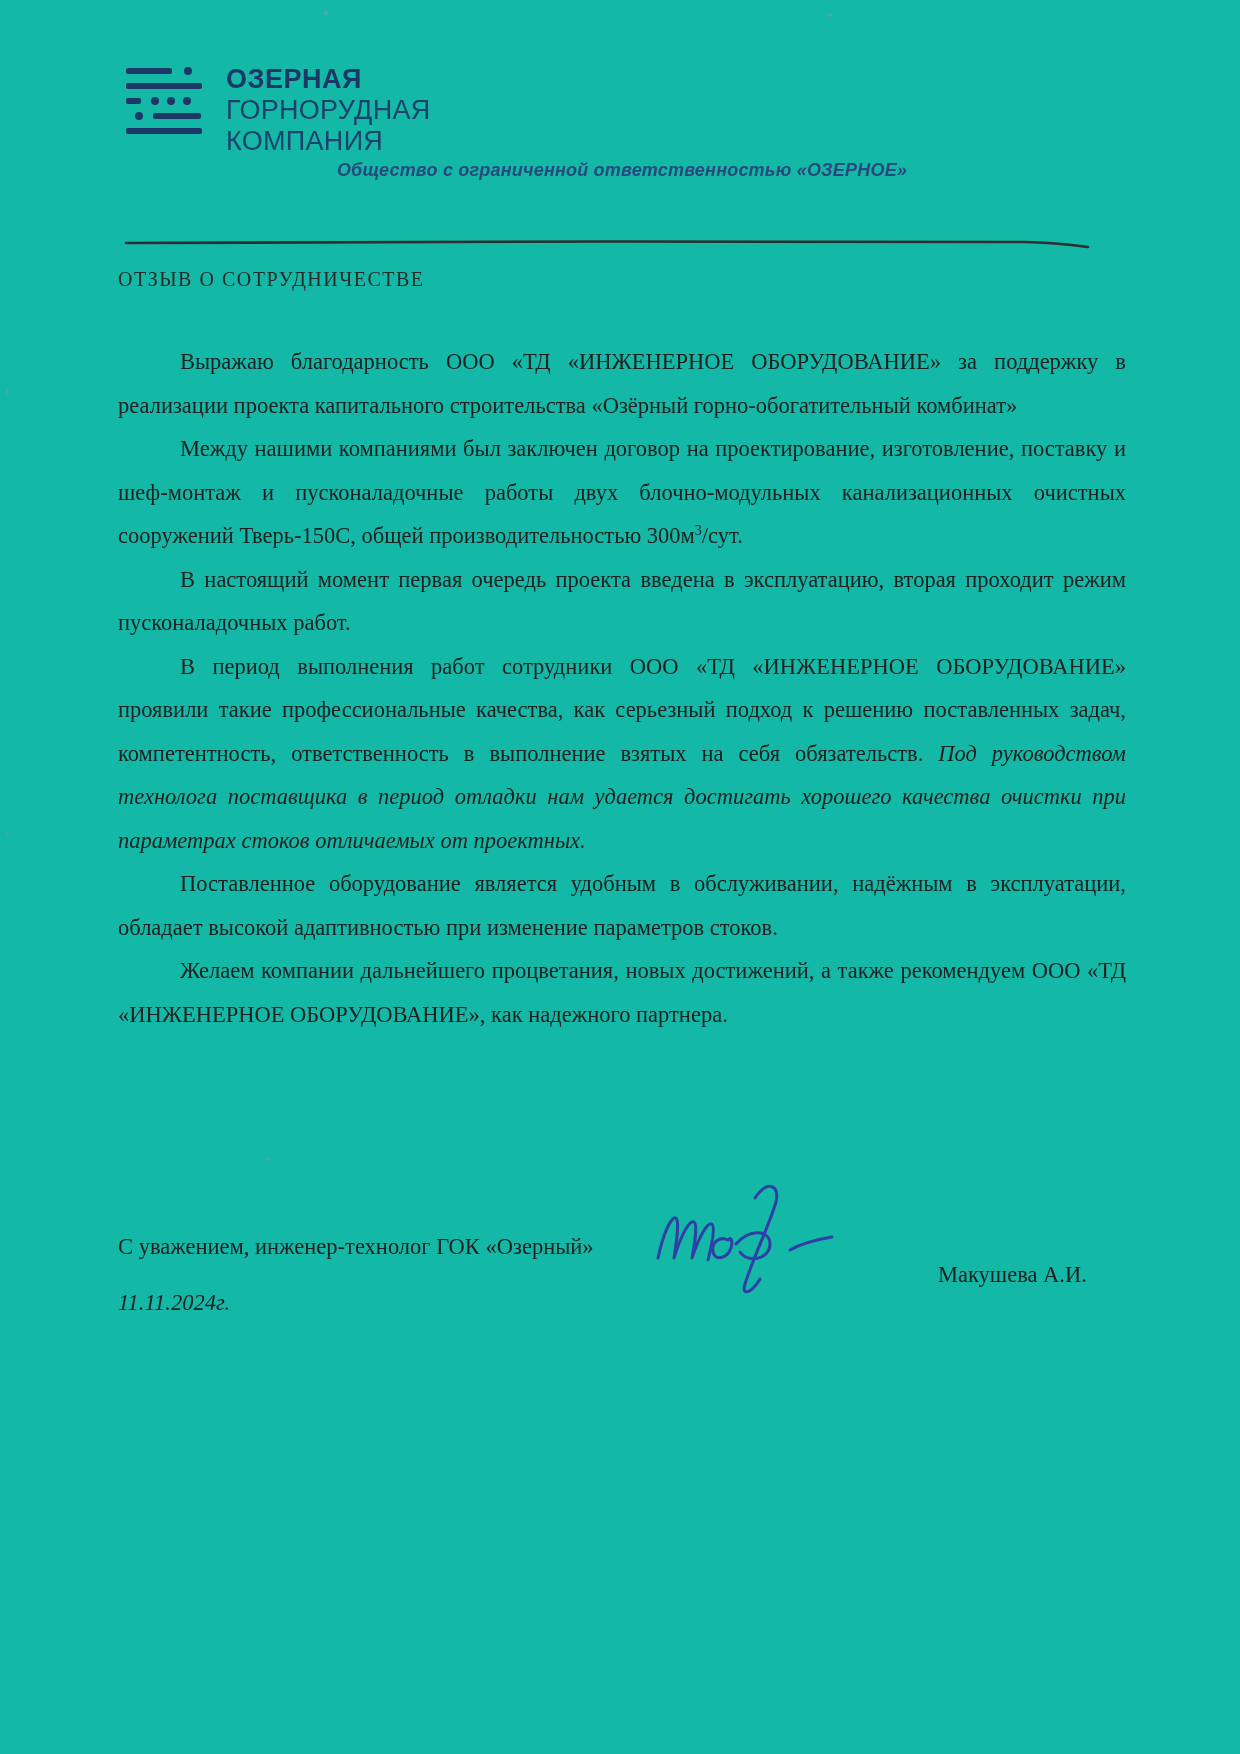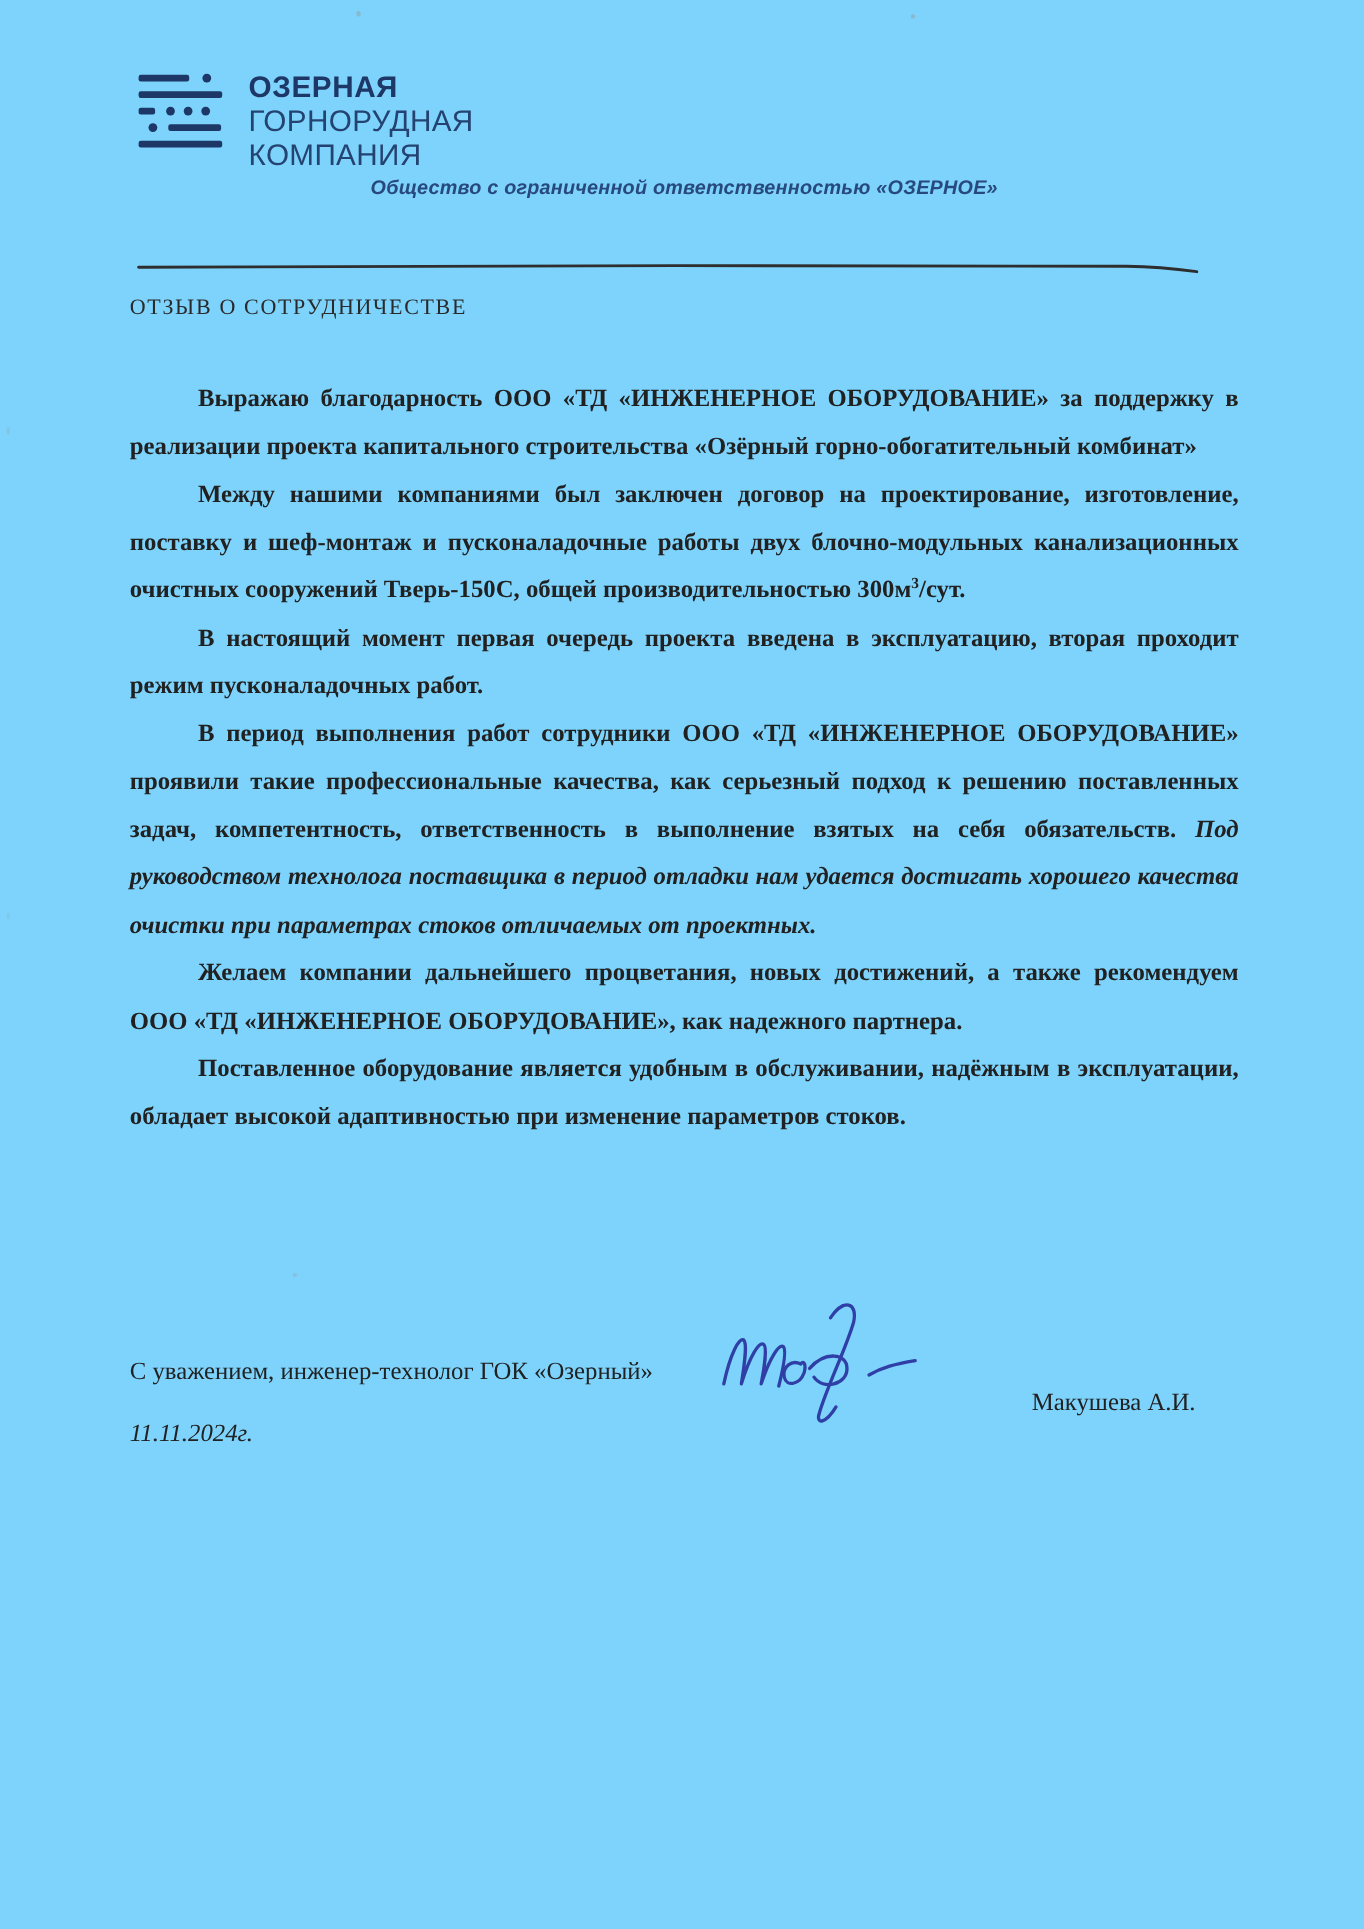--- a/index.html
+++ b/index.html
@@ -1,20 +1,20 @@
 <!DOCTYPE html>
 <html lang="ru"><head>
 <meta charset="utf-8">
 <style>
   html,body{margin:0;padding:0;background:#e8e8e8;}
   .page{
     position:relative;
     width:1240px;height:1754px;
     margin:0 auto;
-    background:#7dd3fc;
+    background:#14b8a6;
     overflow:hidden;
     font-family:"Liberation Serif","DejaVu Serif",serif;
     color:#212121;
   }
 
   
   .logo{position:absolute;top:64px;left:126px;display:flex;align-items:flex-start;gap:22px;}
   .logo-mark{display:flex;flex-direction:column;gap:7px;width:78px;padding-top:3px;}
   .lm-row{display:flex;align-items:center;height:8px;}
   .lm-bar{height:6px;border-radius:2px;background:var(--navy);}
@@ -41,21 +41,20 @@
   
   .doc-heading{
     position:absolute;top:268px;left:118px;margin:0;
     font-weight:normal;font-size:20px;letter-spacing:1.5px;
     color:#2a2a2a;
   }
   .body-text{
     position:absolute;top:340px;left:118px;width:1008px;
     font-size:22.5px;line-height:43.5px;
     text-align:justify;
-    font-weight:bold;
   }
   .body-text p{margin:0;text-indent:62px;}
   .body-text sup{font-size:14px;line-height:0;}
   .body-text em{font-style:italic;}
 
   
   .closing{position:absolute;top:1234px;left:118px;font-size:22.5px;text-align:right;}
   .signatory{position:absolute;top:1234px;left:938px;font-size:22.5px;margin-top:28px;}
   .date{position:absolute;top:1290px;left:118px;font-size:22.5px;font-style:italic;}
   .signature-svg{position:absolute;top:1178px;left:648px;}
@@ -117,22 +116,22 @@
     <path d="M2,5 C200,3.2 650,3.2 900,4 C930,4.3 946,6.5 964,9" stroke="#2e2e2e" stroke-width="2.6" fill="none" stroke-linecap="round"></path>
   </svg>
 
   <h1 class="doc-heading">ОТЗЫВ О СОТРУДНИЧЕСТВЕ</h1>
 
   <div class="body-text">
     <p><span>Выражаю благодарность ООО «ТД «ИНЖЕНЕРНОЕ ОБОРУДОВАНИЕ» за поддержку в реализации проекта капитального строительства «Озёрный горно-обогатительный комбинат»</span></p>
     <p><span>Между нашими компаниями был заключен договор на проектирование, изготовление, поставку и шеф-монтаж и пусконаладочные работы двух блочно-модульных канализационных очистных сооружений Тверь-150С, общей производительностью 300м</span><sup>3</sup><span>/сут.</span></p>
     <p><span>В настоящий момент первая очередь проекта введена в эксплуатацию, вторая проходит режим пусконаладочных работ.</span></p>
     <p><span>В период выполнения работ сотрудники ООО «ТД «ИНЖЕНЕРНОЕ ОБОРУДОВАНИЕ» проявили такие профессиональные качества, как серьезный подход к решению поставленных задач, компетентность, ответственность в выполнение взятых на себя обязательств.  </span><em>Под руководством технолога поставщика в период отладки нам удается достигать хорошего качества очистки при параметрах стоков отличаемых от проектных.</em></p>
+    <p><span>Поставленное оборудование является удобным в обслуживании, надёжным в эксплуатации, обладает высокой адаптивностью при изменение параметров стоков.</span></p>
     <p><span>Желаем компании дальнейшего процветания, новых достижений, а также рекомендуем ООО «ТД «ИНЖЕНЕРНОЕ ОБОРУДОВАНИЕ», как надежного партнера.</span></p>
-    <p><span>Поставленное оборудование является удобным в обслуживании, надёжным в эксплуатации, обладает высокой адаптивностью при изменение параметров стоков.</span></p>
   </div>
 
   <div class="closing">С уважением, инженер-технолог ГОК «Озерный»</div>
 
   <svg class="signature-svg" width="210" height="118" viewBox="0 0 210 118">
     <g stroke="#2f3fa6" stroke-width="3" fill="none" stroke-linecap="round" stroke-linejoin="round">
       <path d="M10,80 C16,52 24,38 28,40 C32,44 28,66 26,80 C34,54 42,42 46,44 C50,46 46,70 44,80 C52,56 60,44 64,46 C68,50 62,74 60,82"></path>
       <path d="M80,62 C72,58 63,64 65,74 C67,83 79,81 83,70 C85,63 83,58 80,62"></path>
       <path d="M107,20 C119,2 132,6 128,24 C121,48 105,80 97,106 C93,118 103,116 112,101"></path>
       <path d="M88,66 C102,50 122,52 122,66 C122,81 100,86 92,74"></path>

